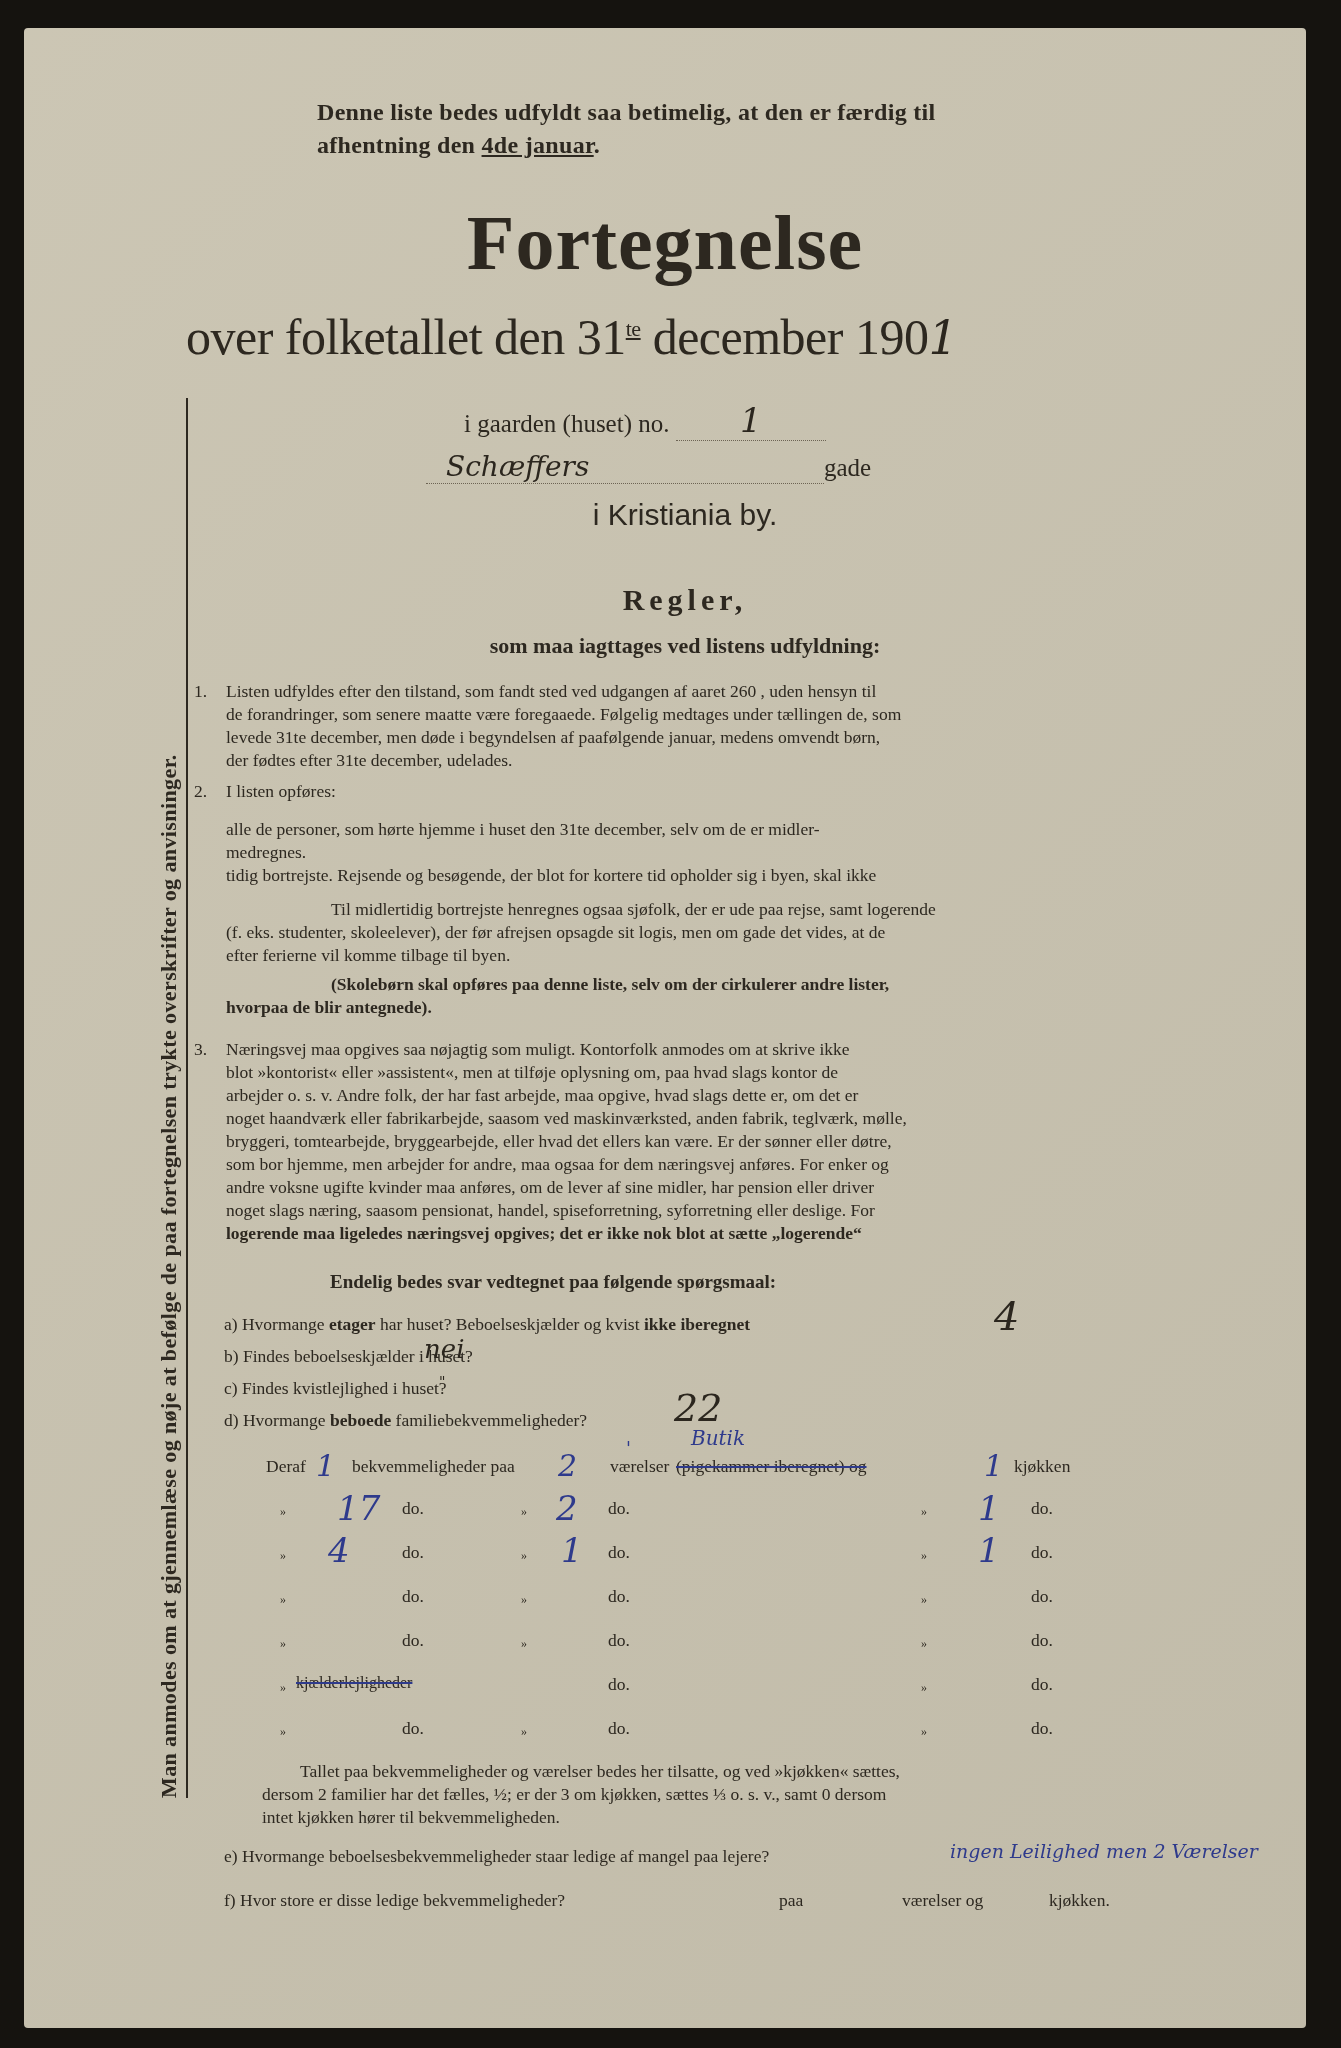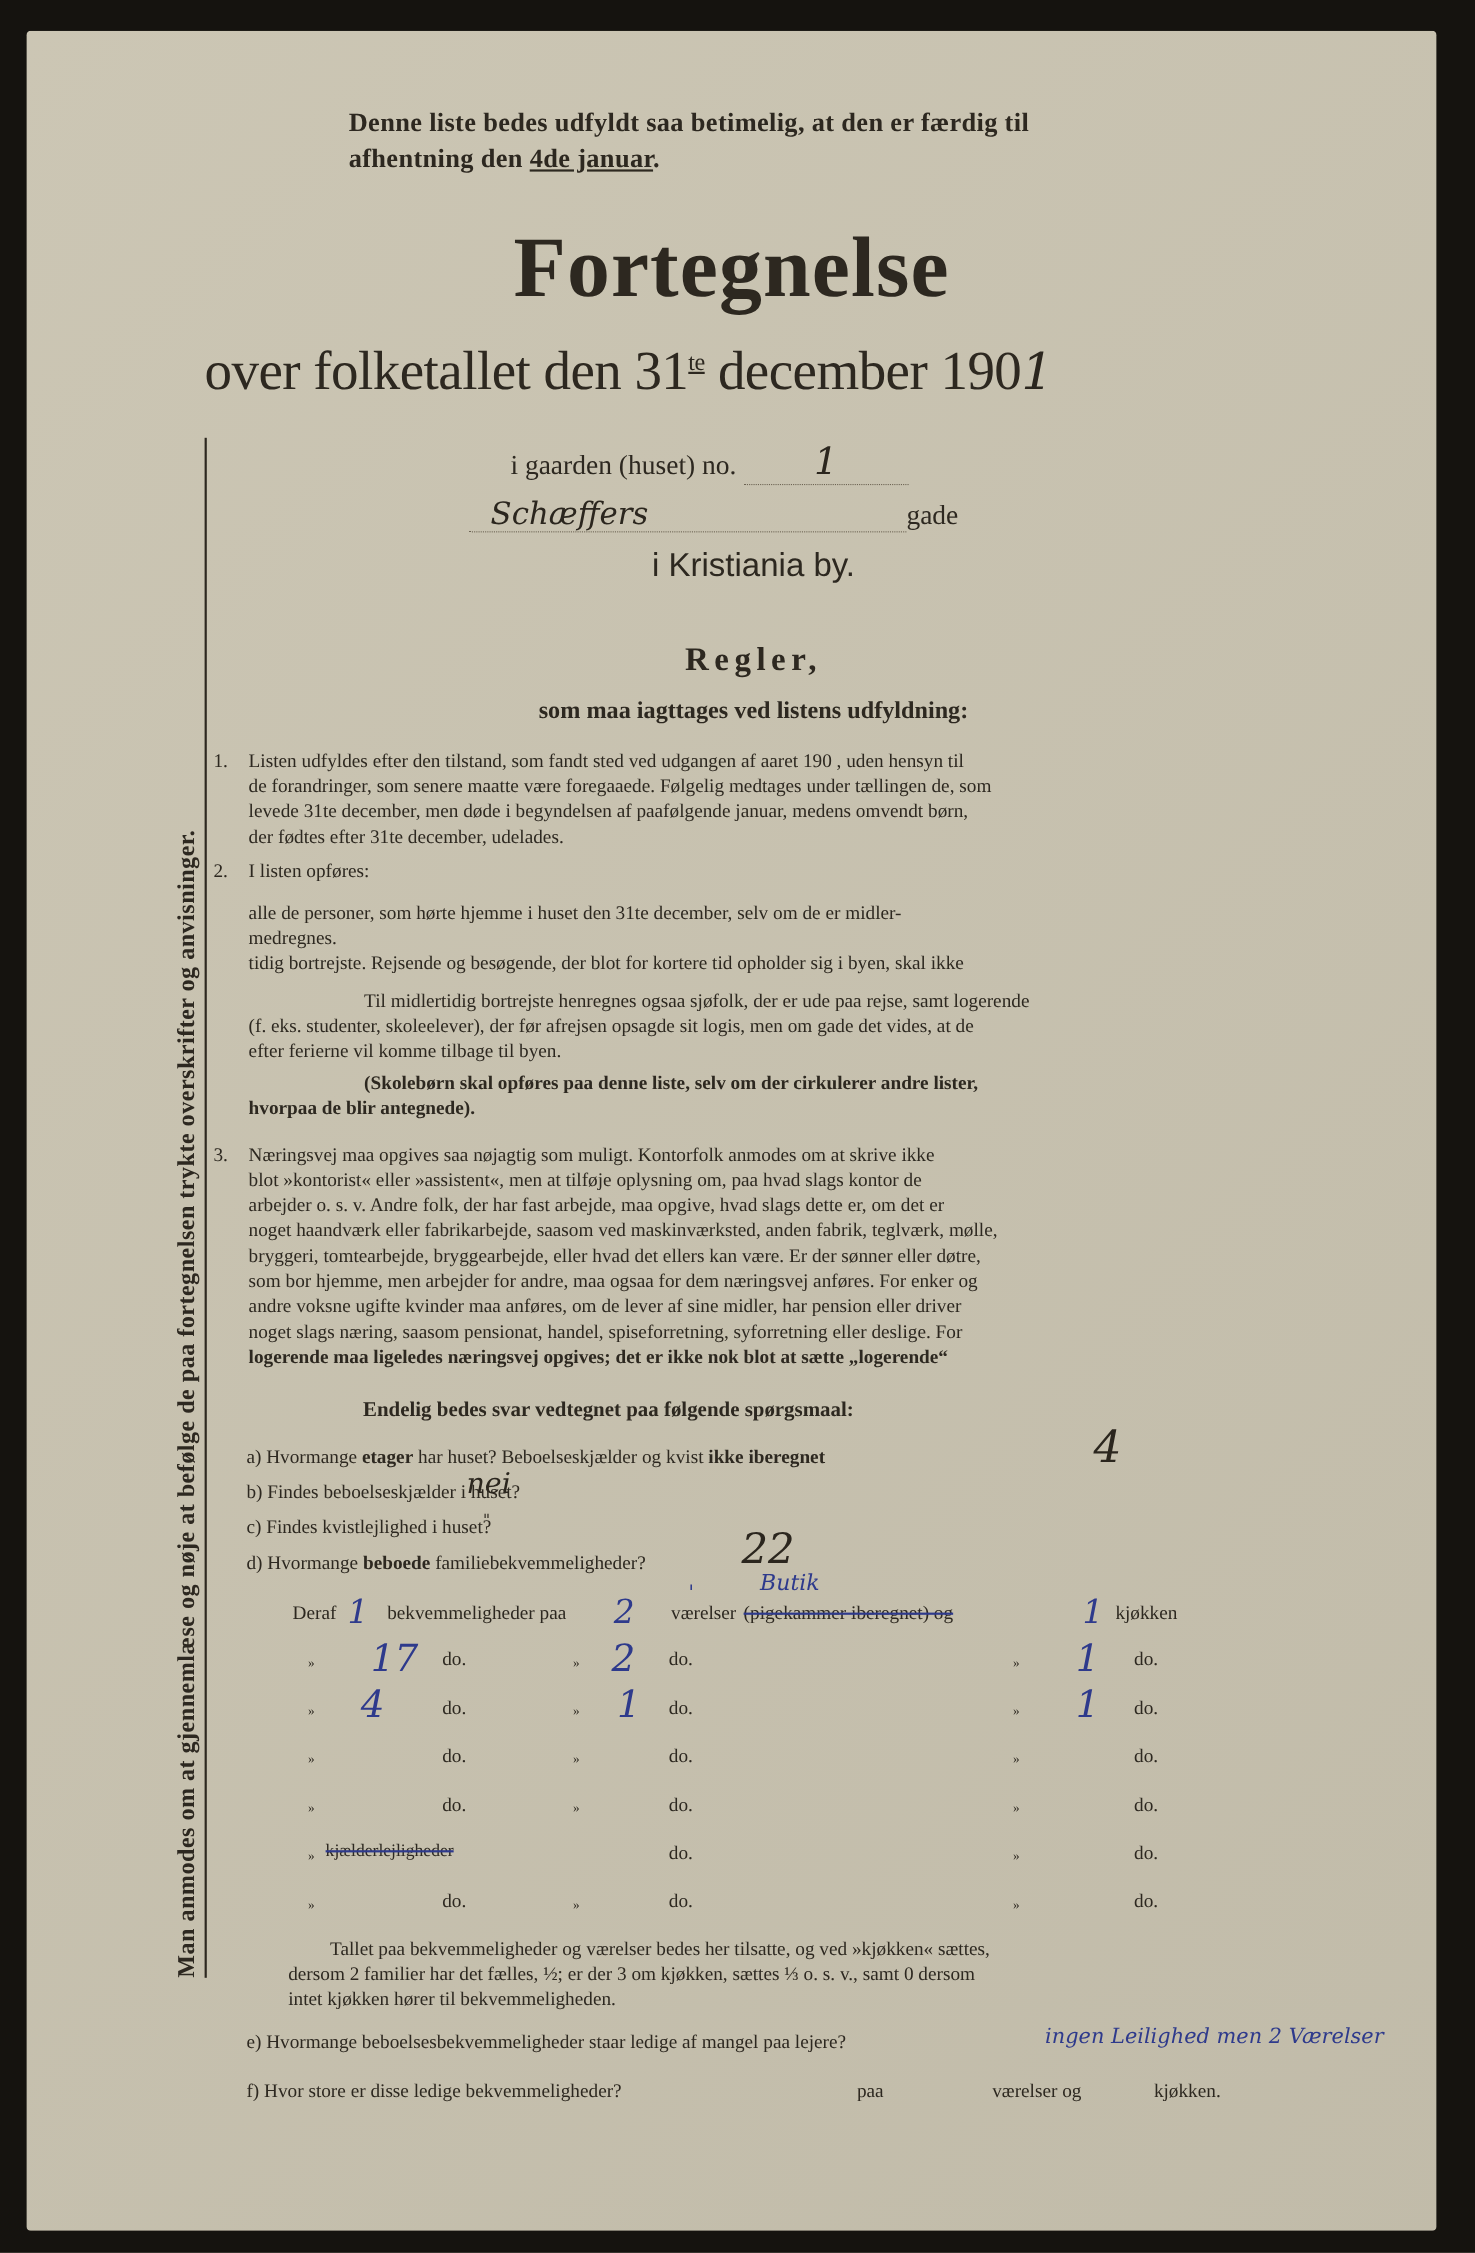--- a/index.html
+++ b/index.html
@@ -58,21 +58,21 @@
   <div class="abs" style="left:402px; top:422px; font-size:25px;">
     <span class="line-dotted" style="display:inline-block; width:398px; text-align:left; padding-left:20px; box-sizing:border-box;"><span class="hw-black" style="font-size:28px;">Schæffers</span></span><span>gade</span>
   </div>
   <div class="abs" style="left:0; width:1282px; top:470px; text-align:center; font-family:'Liberation Sans', sans-serif; font-size:30px; padding-left:40px; box-sizing:border-box;">i Kristiania by.</div>
 
   <div class="abs bold" style="left:0; width:1282px; top:555px; text-align:center; font-size:30px; letter-spacing:5px; padding-left:40px; box-sizing:border-box;">Regler,</div>
   <div class="abs bold" style="left:0; width:1282px; top:605px; text-align:center; font-size:22px; padding-left:40px; box-sizing:border-box;">som maa iagttages ved listens udfyldning:</div>
 
   <div class="abs para" style="left:170px; top:652px; width:22px;">1.</div>
   <div class="abs para" style="left:202px; top:652px; width:940px;">
-    <div>Listen udfyldes efter den tilstand, som fandt sted ved udgangen af aaret 190   , uden hensyn til</div>
+    <div>Listen udfyldes efter den tilstand, som fandt sted ved udgangen af aaret 260   , uden hensyn til</div>
     <div>de forandringer, som senere maatte være foregaaede. Følgelig medtages under tællingen de, som</div>
     <div>levede 31te december, men døde i begyndelsen af paafølgende januar, medens omvendt børn,</div>
     <div>der fødtes efter 31te december, udelades.</div>
   </div>
 
   <div class="abs para" style="left:170px; top:752px;">2.</div>
   <div class="abs para" style="left:202px; top:752px;">I listen opføres:</div>
   <div class="abs para" style="left:202px; top:790px; width:940px;">
     <div>alle de personer, som hørte hjemme i huset den 31te december, selv om de er midler-</div>
     <div>medregnes.</div>

